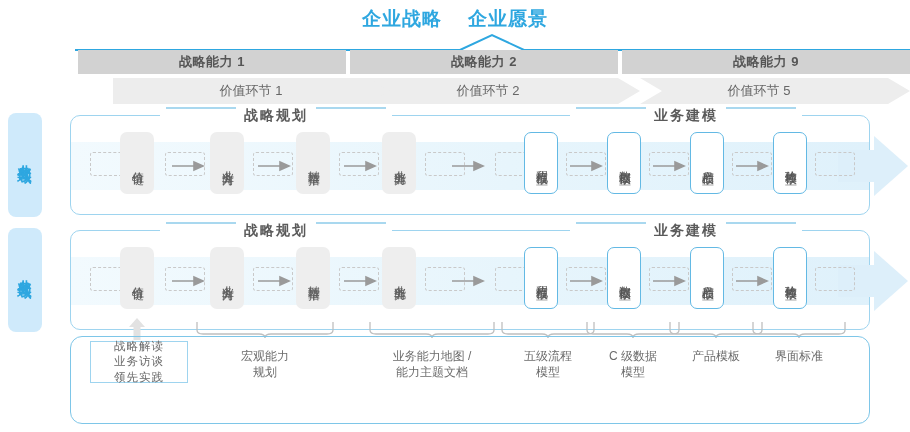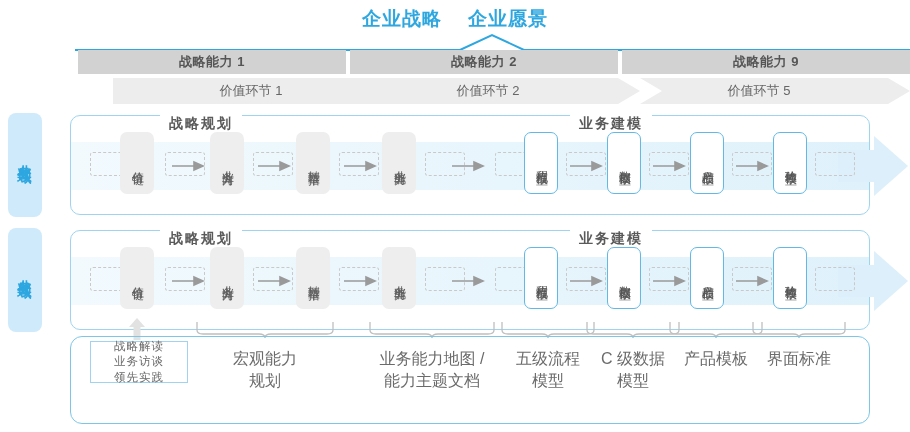--- a/index.html
+++ b/index.html
@@ -80,24 +80,24 @@
 
   
   .strip{
     position:absolute;left:0;top:26px;width:100%;height:48px;
     background:linear-gradient(to right,#f2fafe 0%,#e7f5fc 55%,#dff1fb 100%);
   }
 
   
   .sec-label{
     position:absolute;height:18px;
-    display:flex;align-items:center;gap:8px;
+    display:flex;align-items:flex-start;gap:8px;
     font-size:14px;font-weight:bold;color:#5a5a5a;
     letter-spacing:2px;
-    background:#fff;padding:0 6px;flex-direction:column;
+    background:#fff;padding:0 6px;
   }
   .sec-rule{display:block;height:2px;background:#a9d8ef;}
 
   
   .big-arrow{position:absolute;width:70px;height:64px;}
 
   
   .node{
     position:absolute;top:132px;width:34px;height:62px;
     display:flex;align-items:center;justify-content:center;
@@ -118,21 +118,21 @@
   }
   .arw{position:absolute;top:160px;width:34px;height:12px;}
 
   
   .nodes2 .node,.nodes2 .ph,.nodes2 .arw{margin-top:115px;}
 
   
   .brace{position:absolute;}
   .anno{
     position:absolute;
-    font-size:16px;line-height:1.35;color:#6b6b6b;
+    font-size:12px;line-height:1.35;color:#6b6b6b;
     text-align:center;white-space:pre-line;
   }
   .anno-box{
     position:absolute;
     border:1.3px solid #9ed4ef;border-radius:0;
     background:#fff;
     font-size:11.5px;line-height:1.35;color:#6b6b6b;
     text-align:center;white-space:pre-line;
     display:flex;align-items:center;justify-content:center;
     letter-spacing:1px;

